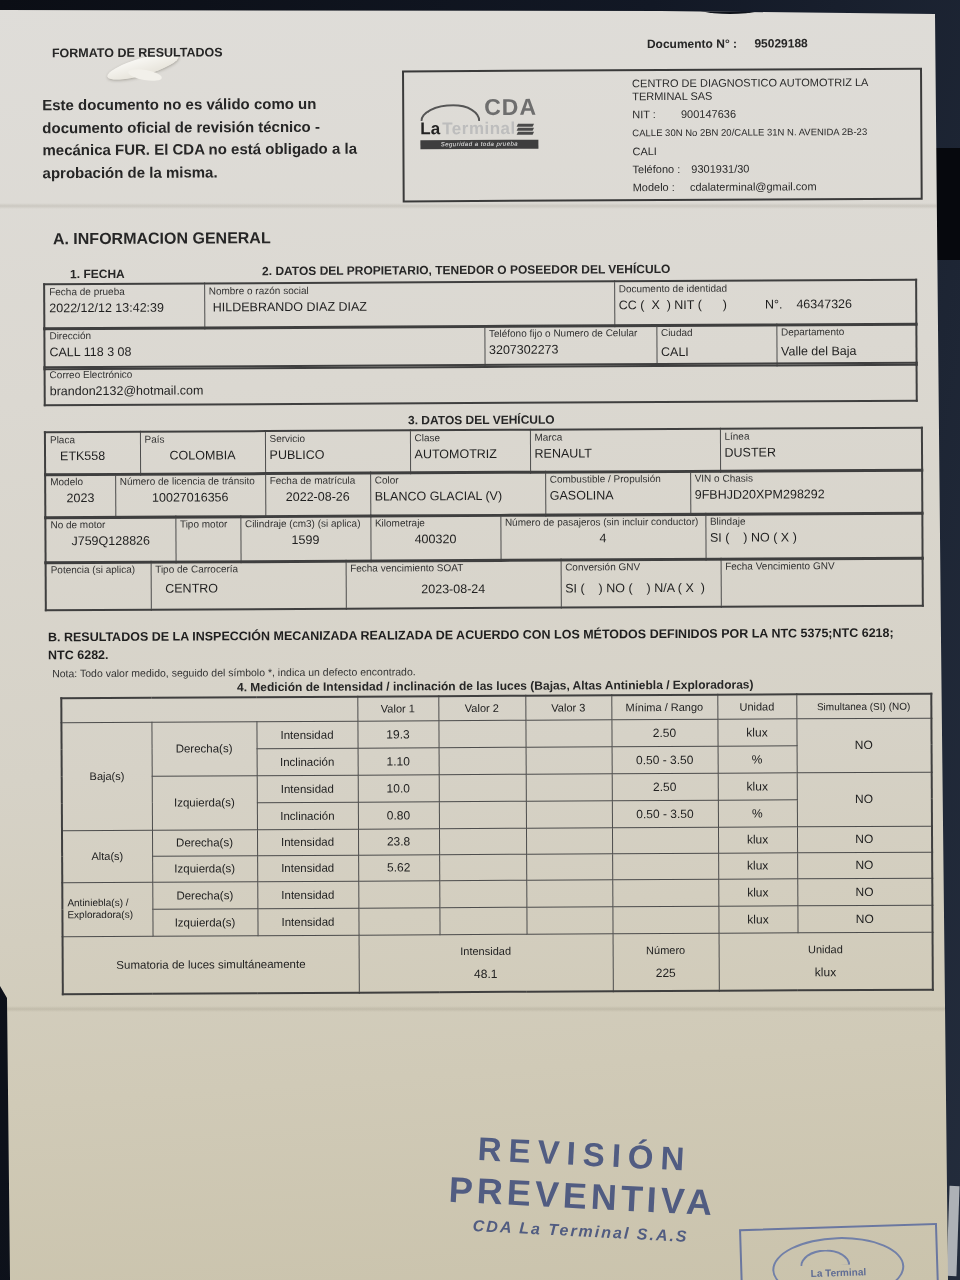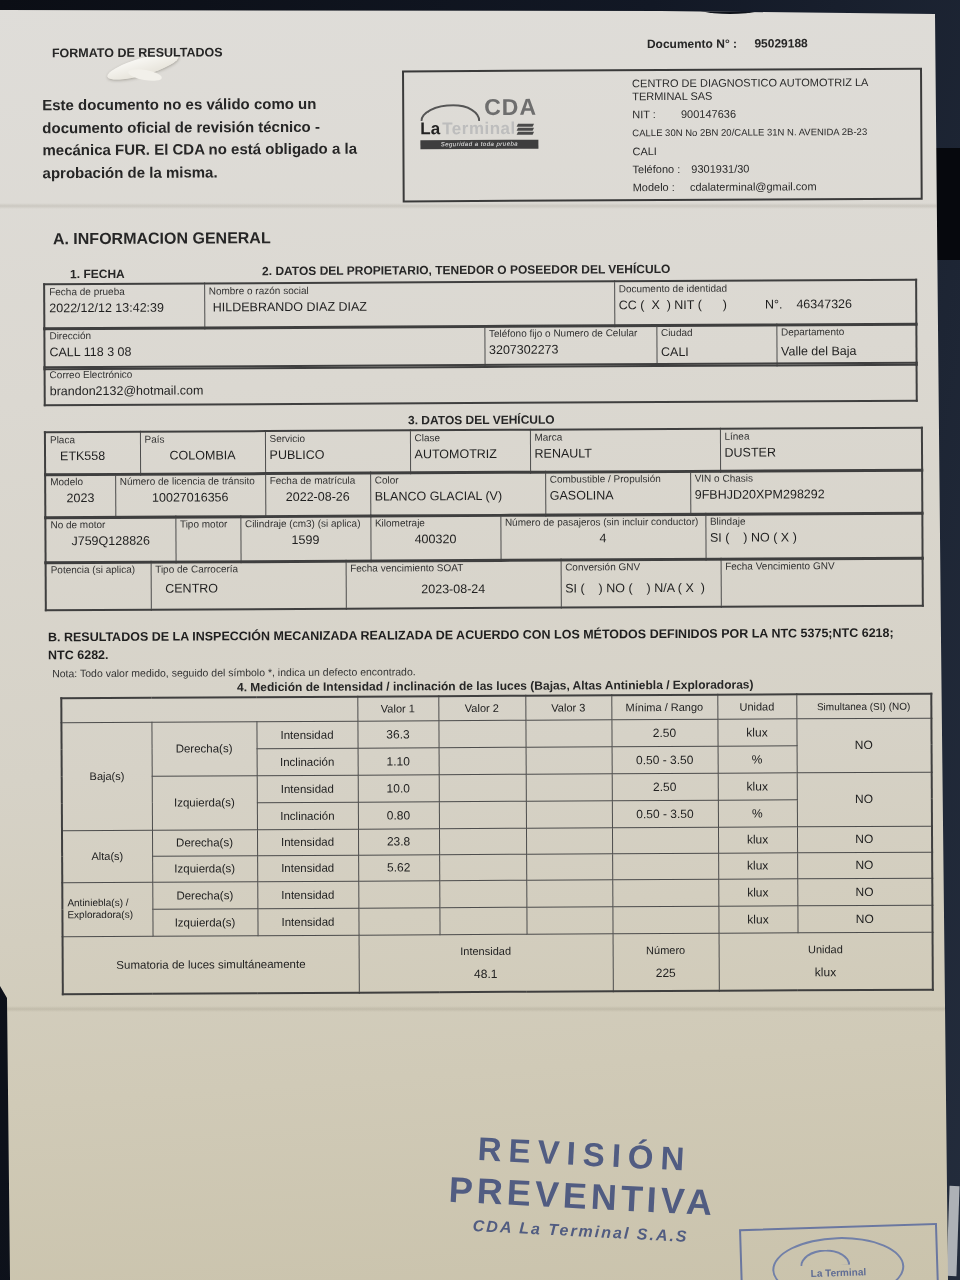--- a/index.html
+++ b/index.html
@@ -350,21 +350,21 @@
           <td class="hdr">Valor 2</td>
           <td class="hdr">Valor 3</td>
           <td class="hdr">Mínima / Rango</td>
           <td class="hdr">Unidad</td>
           <td class="hdr" style="font-size:10px;">Simultanea (SI) (NO)</td>
         </tr>
         <tr style="height:27px;">
           <td class="grp" rowspan="4">Baja(s)</td>
           <td class="side" rowspan="2">Derecha(s)</td>
           <td class="meas">Intensidad</td>
-          <td class="num">36.3</td>
+          <td class="num">19.3</td>
           <td></td>
               <td></td>
           <td class="num">2.50</td>
           <td class="num">klux</td>
           <td class="num" rowspan="2">NO</td>
         </tr>
         <tr style="height:27px;">
           <td class="meas">Inclinación</td>
           <td class="num">1.10</td>
           <td></td>

